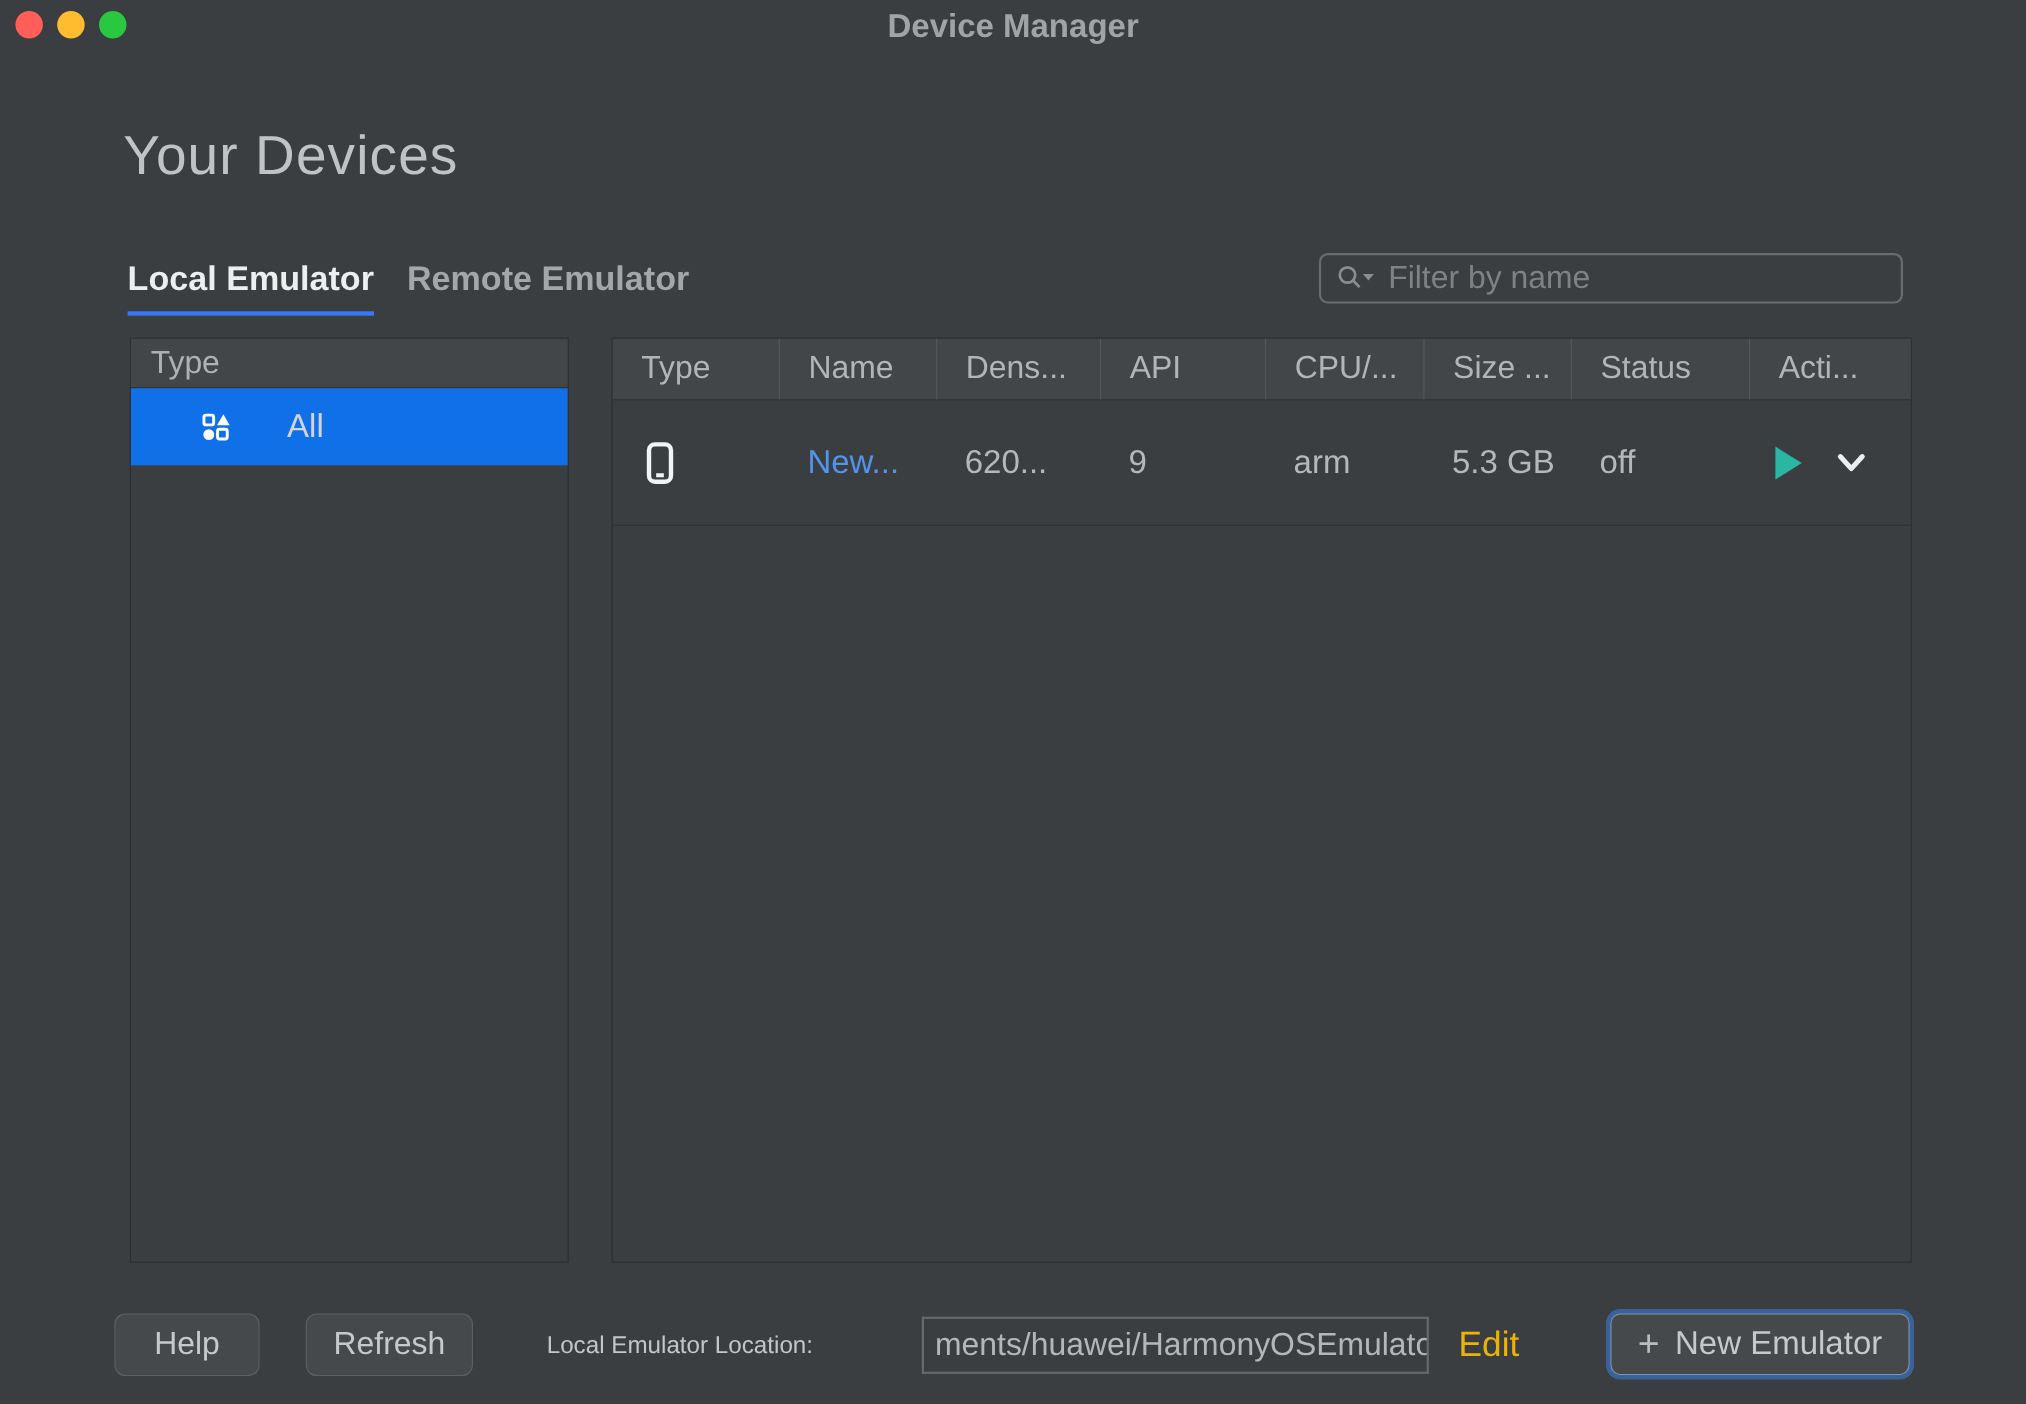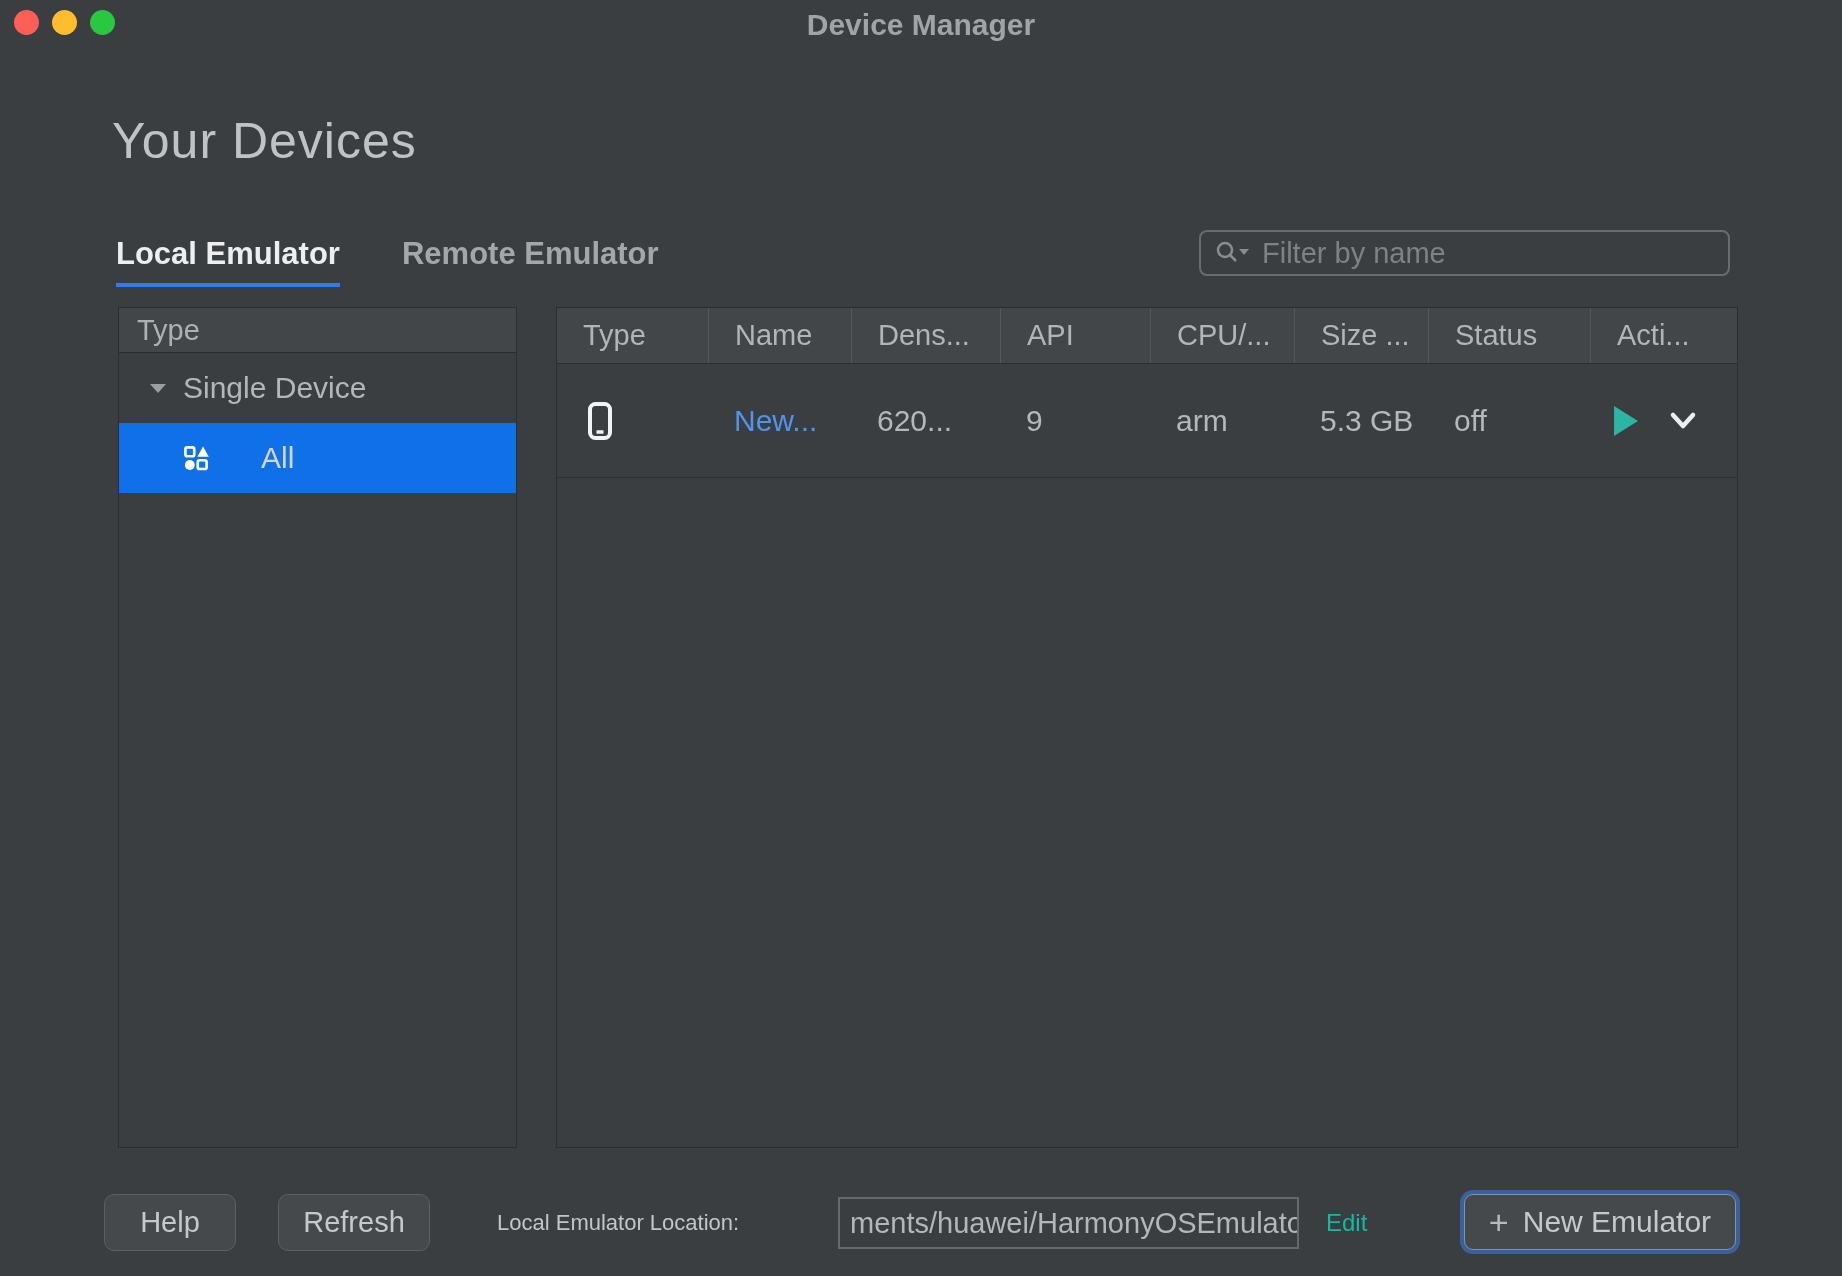--- a/index.html
+++ b/index.html
@@ -25,21 +25,21 @@
     font-size:30px; font-weight:bold; color:#a1a4a7;
   }
 
   
   .page-heading {
     position:absolute; left:112px; top:112px;
     font-size:50px; font-weight:400; color:#c0c2c4; letter-spacing:1px;
   }
 
   
-  .tabs { position:absolute; left:116px; top:236px; display:flex; gap:62px;
+  .tabs { position:absolute; left:116px; top:236px; display:flex; gap:30px;
           font-size:31px; font-weight:bold; }
   .tab { color:#a4a7aa; padding-bottom:11px; cursor:default; }
   .tab.active { color:#eceeef; border-bottom:4px solid #3978ef; }
 
   
   .filter-box {
     position:absolute; left:1199px; top:230px; width:531px; height:46px;
     border:2px solid #696c6f; border-radius:8px;
     display:flex; align-items:center; padding-left:13px;
   }
@@ -93,21 +93,21 @@
   .btn-refresh { left:278px; width:152px; }
   .loc-label { position:absolute; left:497px; top:1194px; height:57px;
                line-height:57px; font-size:22px; color:#c3c5c7; }
   .loc-field {
     position:absolute; left:838px; top:1197px; width:461px; height:52px;
     border:2px solid #66696c; background:transparent;
     font-size:29px; color:#b4b7b9; line-height:48px; padding:0 10px;
     white-space:nowrap; overflow:hidden;
   }
   .edit-link { position:absolute; left:1326px; top:1194px; height:57px;
-               line-height:57px; font-size:24px; color:#14b8a6; cursor:pointer; }
+               line-height:57px; font-size:32px; color:#eab308; cursor:pointer; }
   .btn-new {
     position:absolute; left:1464px; top:1194px; width:272px; height:56px;
     background:#45494c; border:1px solid #7d96ad; border-radius:9px;
     box-shadow:0 0 0 4px #3b619b;
     color:#c6c8ca; font-size:30px;
     display:flex; align-items:center; justify-content:center; gap:14px;
   }
   .btn-new .plus { font-size:34px; color:#b9bcbe; line-height:30px; }
 
   svg { display:block; }
@@ -138,28 +138,20 @@
       <line x1="16" y1="16" x2="22" y2="22" stroke="#8a8d90" stroke-width="2.5"></line>
       <polygon points="25,10 35,10 30,16" fill="#8a8d90"></polygon>
     </svg>
   </span>
   <span class="placeholder">Filter by name</span>
 </div>
 
 <div class="sidebar">
   <div class="sidebar-header">Type</div>
 
-  <div class="tree-row tree-group">
-    <span class="tri">
-      <svg width="24" height="24" viewBox="0 0 24 24">
-        <polygon points="4,8 20,8 12,17" fill="#9b9ea1"></polygon>
-      </svg>
-    </span>
-    <span>Single Device</span>
-  </div>
 
   <div class="tree-row tree-item selected">
     <span class="item-icon">
       <svg width="34" height="34" viewBox="0 0 34 34">
         <rect x="5" y="5" width="10" height="10" rx="2" fill="none" stroke="#ffffff" stroke-width="3"></rect>
         <polygon points="25,4 31.5,15.5 18.5,15.5" fill="#ffffff"></polygon>
         <circle cx="10" cy="25" r="5.6" fill="#ffffff"></circle>
         <rect x="19" y="19.5" width="10" height="10" rx="2" fill="none" stroke="#ffffff" stroke-width="3"></rect>
       </svg>
     </span>

